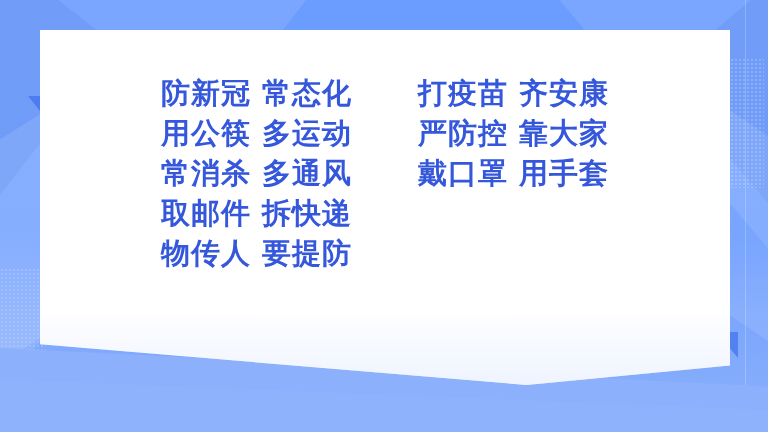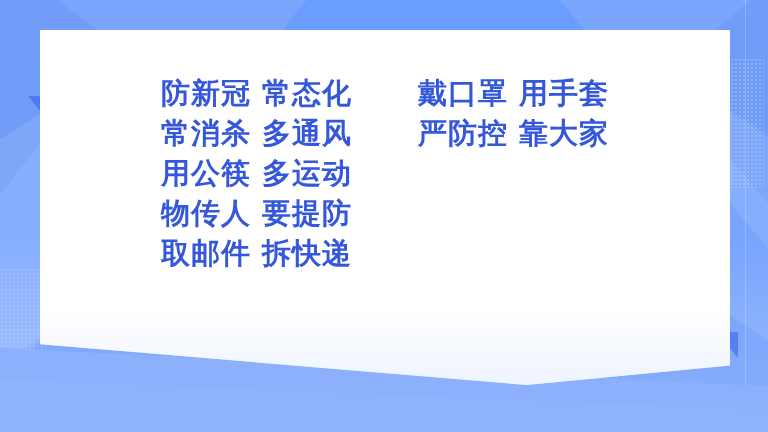--- a/index.html
+++ b/index.html
@@ -201,25 +201,26 @@
 
   <div class="accent-tri-right"></div>
 
   <div class="card"></div>
   <div class="card-shade"></div>
 
   <div class="slogans">
 
     <div class="col">
       <div class="line"><span>防新冠</span><span class="gap"></span><span>常态化</span></div>
+      <div class="line"><span>用公筷</span><span class="gap"></span><span>多运动</span></div>
       <div class="line"><span>常消杀</span><span class="gap"></span><span>多通风</span></div>
-      <div class="line"><span>用公筷</span><span class="gap"></span><span>多运动</span></div>
+      <div class="line"><span>取邮件</span><span class="gap"></span><span>拆快递</span></div>
       <div class="line"><span>物传人</span><span class="gap"></span><span>要提防</span></div>
-      <div class="line"><span>取邮件</span><span class="gap"></span><span>拆快递</span></div>
     </div>
 
     <div class="col">
+      <div class="line"><span>打疫苗</span><span class="gap"></span><span>齐安康</span></div>
+      <div class="line"><span>严防控</span><span class="gap"></span><span>靠大家</span></div>
       <div class="line"><span>戴口罩</span><span class="gap"></span><span>用手套</span></div>
-      <div class="line"><span>严防控</span><span class="gap"></span><span>靠大家</span></div>
     </div>
 
   </div>
 </div>
 
 </body></html>

